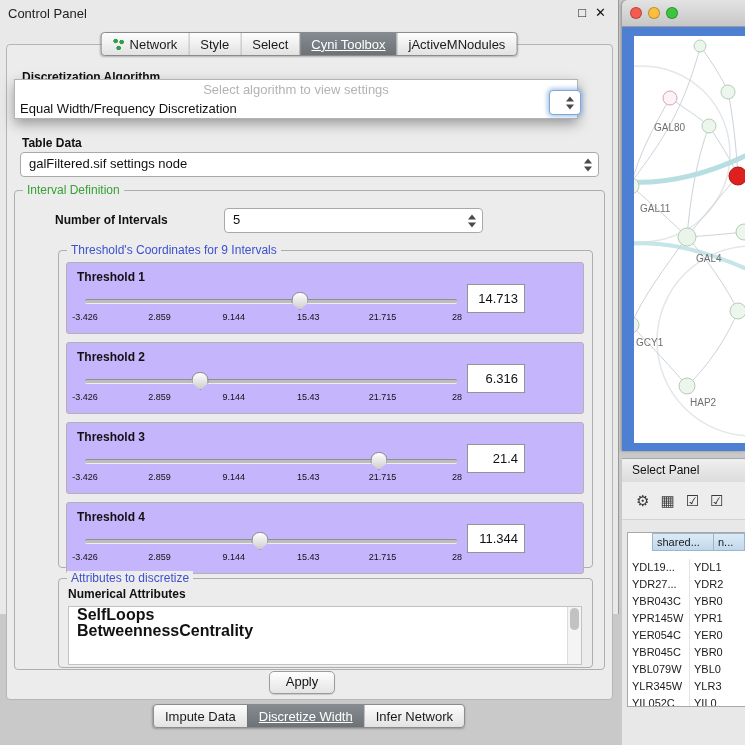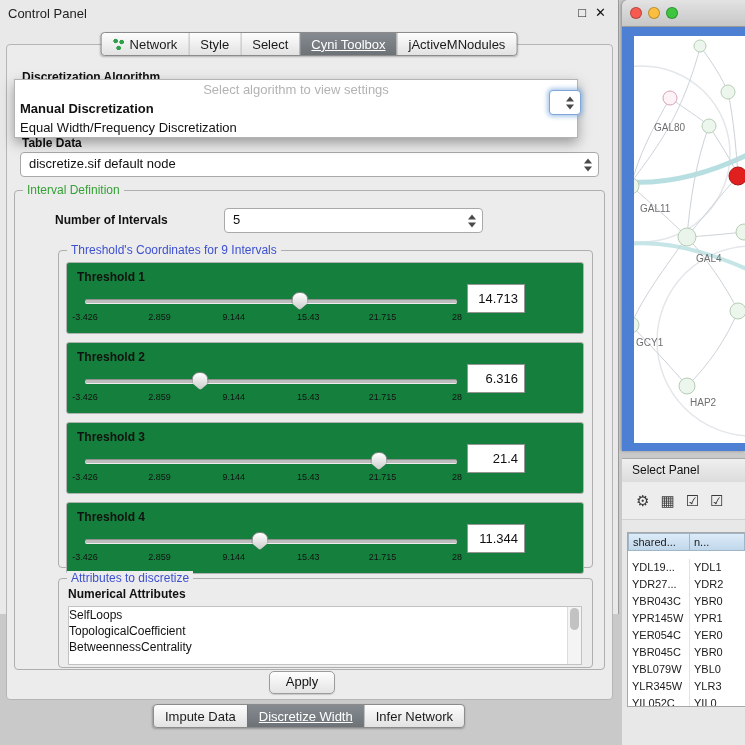--- a/index.html
+++ b/index.html
@@ -52,39 +52,39 @@
   
   .group{position:absolute;border:1px solid #aeaeae;border-radius:4px;}
   .group-title{position:absolute;top:-8px;left:8px;background:#ececec;padding:0 4px;font-size:12px;}
   .green{color:#36a136;}
   .blue{color:#3c50d0;}
   #interval-group{left:14px;top:190px;width:589px;height:478px;}
   #thr-group{left:58px;top:250px;width:533px;height:316px;}
   #attr-group{left:58px;top:578px;width:533px;height:88px;}
   
   #sliders{position:absolute;left:66px;top:262px;width:518px;display:flex;flex-direction:column;gap:8px;}
-  .thr-box{position:relative;height:70px;border:1px solid #b2b2b2;border-radius:3px;background:#15803d;}
+  .thr-box{position:relative;height:70px;border:1px solid #b2b2b2;border-radius:3px;background:#c4b5fd;}
   .thr-label{position:absolute;left:10px;top:7px;font-size:12px;font-weight:bold;color:#111;}
   .slider-row{position:absolute;left:18px;top:28px;width:372px;}
   .track{position:relative;height:18px;}
   .track::before{content:'';position:absolute;left:0;right:0;top:8px;height:3px;background:#bdbdbd;
     border-top:1px solid #8f8f8f;border-bottom:1px solid #ededed;border-radius:2px;}
   .thumb{position:absolute;top:1px;width:15px;height:16px;transform:translateX(-50%);
     background:linear-gradient(#ffffff,#cdcdcd);border:1px solid #898989;
     border-radius:8px 8px 4px 4px;clip-path:polygon(0 0,100% 0,100% 60%,50% 100%,0 60%);}
   .ticks{position:relative;height:12px;margin-top:3px;}
   .tick-label{position:absolute;transform:translateX(-50%);font-size:9px;color:#111;white-space:nowrap;top:0;}
   .value-box{position:absolute;right:58px;top:21px;width:58px;height:29px;box-sizing:border-box;
     background:#fff;border:1px solid #949494;font-size:13px;line-height:27px;
     text-align:right;padding-right:6px;color:#111;}
   
   #attr-label{position:absolute;left:68px;top:587px;font-size:12px;font-weight:bold;color:#111;}
   #attr-list{position:absolute;left:68px;top:606px;width:512px;height:57px;background:#fff;
     border:1px solid #c2c2c2;overflow:hidden;}
-  .list-item{height:16px;line-height:16px;padding-left:0;font-size:12px;color:#111;}
+  .list-item{height:16px;line-height:16px;padding-left:8px;font-size:16px;color:#111;font-weight:bold;}
   .vscroll{position:absolute;right:0;top:0;bottom:0;width:13px;background:#f4f4f4;border-left:1px solid #dcdcdc;}
   .vthumb{position:absolute;top:1px;left:2px;width:9px;height:22px;background:#c2c2c2;border-radius:5px;}
   
   #apply-btn{position:absolute;left:269px;top:671px;width:64px;height:21px;
     border:1px solid #9c9c9c;border-radius:5px;background:linear-gradient(#fefefe,#e4e4e4);
     font-size:13px;text-align:center;line-height:20px;color:#111;box-shadow:0 1px 1px rgba(0,0,0,.15);}
   
   #net-window{position:absolute;left:622px;top:0;width:123px;height:451px;border-top-left-radius:6px;
     box-shadow:-1px 0 3px rgba(0,0,0,.3);}
   .net-titlebar{position:absolute;left:0;top:0;right:0;height:26px;border-top-left-radius:6px;
@@ -97,21 +97,21 @@
   
   #tp-header{position:absolute;left:622px;top:458px;width:123px;height:23px;
     background:linear-gradient(#efefef,#dcdcdc);border-top:1px solid #a8a8a8;border-bottom:1px solid #a8a8a8;}
   #tp-header span{position:absolute;left:10px;top:4px;font-size:12px;color:#111;}
   #table-window{position:absolute;left:622px;top:482px;width:123px;height:263px;background:#e8e8e8;}
   #tbl-toolbar{position:absolute;left:0;top:0;right:0;height:38px;background:#ededed;
     display:flex;align-items:center;gap:11px;padding-left:14px;border-bottom:1px solid #d2d2d2;box-sizing:border-box;}
   .tbl-icon{font-size:15px;color:#3a3a3a;line-height:1;}
   .tbl-wrap{position:absolute;left:5px;top:50px;right:0;height:173px;background:#fff;
     border:1px solid #a8a8a8;border-right:none;overflow:hidden;}
-  #tbl-head{display:flex;height:26px;}
+  #tbl-head{display:flex;height:26px;margin-left:24px;}
   .tbl-hcell{box-sizing:border-box;height:18px;line-height:17px;font-size:11px;color:#1a1a1a;
     background:linear-gradient(#ddebf8,#c0d7eb);border:1px solid #9fb6c9;padding:0 4px;
     overflow:hidden;white-space:nowrap;}
   .tbl-hcell.c0{width:62px;}
   .tbl-hcell.c1{flex:1;margin-left:-1px;}
   .tbl-row{display:flex;height:17px;background:#fff;}
   .tbl-cell{box-sizing:border-box;height:17px;line-height:17px;font-size:11px;color:#1a1a1a;
     padding:0 4px;overflow:hidden;white-space:nowrap;}
   .tbl-cell.c0{width:62px;border-right:1px solid #e4e4e4;}
   .tbl-cell.c1{flex:1;}
@@ -145,33 +145,32 @@
       </div>
       <div class="seg">
         <span>jActiveMNodules</span>
       </div>
     </div>
 
   <div id="algo-label">Discretization Algorithm</div>
 
   <div id="algo-popup">
     <div class="popup-prompt">Select algorithm to view settings</div>
-    <div class="popup-item bold">Manual Discretization</div>
     <div class="popup-item">Equal Width/Frequency Discretization</div>
   </div>
   <div id="combo-frag">
     <span class="arrows">
         <i class="up"></i>
         <i class="dn"></i>
       </span>
   </div>
 
   <div id="table-data-label">Table Data</div>
   <div id="table-data-combo" class="combo">
-    <span class="combo-text">discretize.sif default node</span>
+    <span class="combo-text">galFiltered.sif settings node</span>
     <span class="arrows">
         <i class="up"></i>
         <i class="dn"></i>
       </span>
   </div>
 
   <div id="interval-group" class="group">
     <span class="group-title green">Interval Definition</span>
   </div>
   <div id="num-label">Number of Intervals</div>
@@ -260,21 +259,20 @@
   </div>
 </div>
 
   <div id="attr-group" class="group">
     <span class="group-title blue">Attributes to discretize</span>
   </div>
   <div id="attr-label">Numerical Attributes</div>
   <div id="attr-list">
     <div id="attr-list-items">
         <div class="list-item">SelfLoops</div>
-        <div class="list-item">TopologicalCoefficient</div>
         <div class="list-item">BetweennessCentrality</div>
       </div>
     <div class="vscroll">
       <div class="vthumb"></div>
     </div>
   </div>
 
   <div id="apply-btn">Apply</div>
   <div id="bottom-tabbar" class="segbar">
       <div class="seg">

